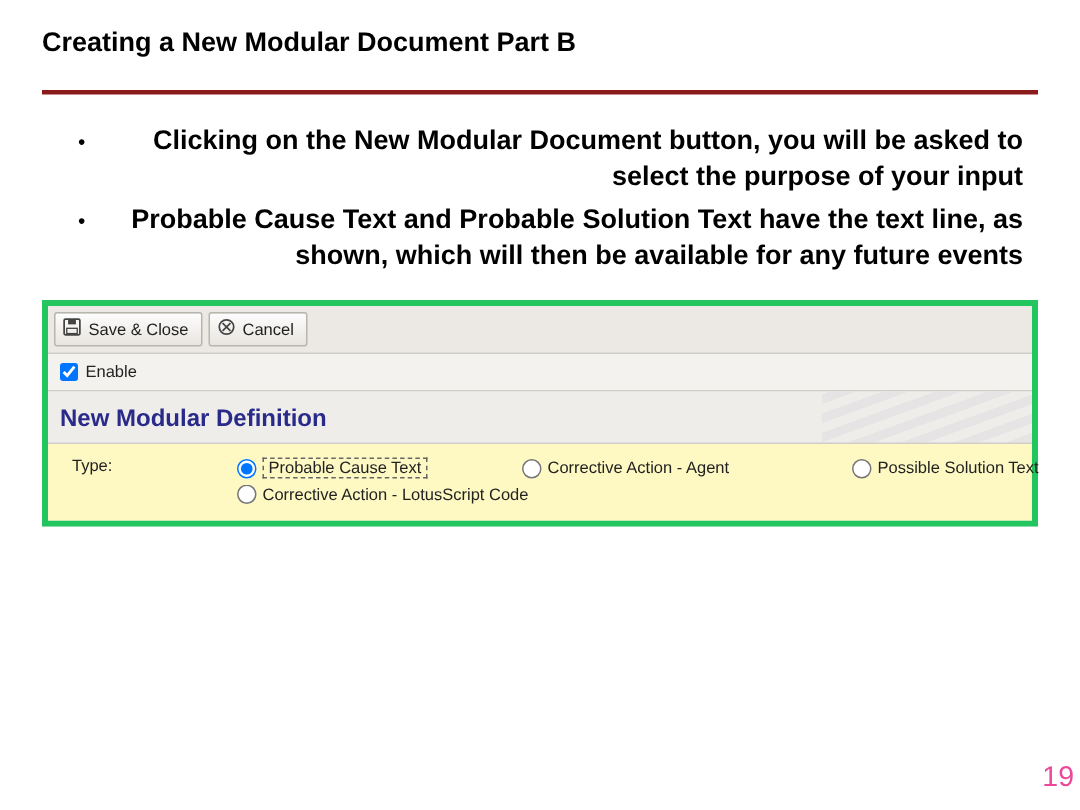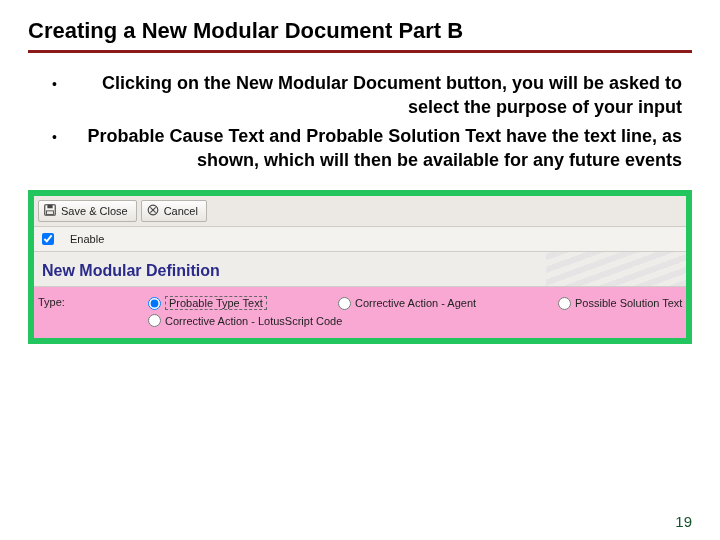--- a/index.html
+++ b/index.html
@@ -6,23 +6,23 @@
   body {
     width: 720px;
     height: 540px;
     font-family: Arial, Helvetica, sans-serif;
     background: #fff;
     position: relative;
     padding: 18px 28px 0 28px;
     color: #000;
   }
   .title {
-    font-size: 22px;
+    font-size: 18px;
     font-weight: bold;
-    margin-bottom: 6px;
+    margin-bottom: 21px;
   }
   .rule {
     height: 3px;
     background: #8b1a1a;
     margin-bottom: 18px;
   }
   .bullets {
     font-size: 18px;
     font-weight: bold;
     line-height: 1.35;
@@ -36,21 +36,21 @@
     width: 24px;
     flex-shrink: 0;
     font-weight: normal;
     font-size: 14px;
     padding-top: 4px;
     text-align: left;
   }
   .bullet-text { flex: 1; text-align: right; }
 
   .shot-wrap {
-    border: 6px solid #22c55e;
+    border: 4px solid #22c55e;
     padding: 0;
     background: #eceae8;
     font-size: 11px;
     font-family: Tahoma, Arial, sans-serif;
     color: #222;
   }
   .toolbar {
     display: flex;
     gap: 4px;
     padding: 4px 4px;
@@ -68,21 +68,21 @@
     font-size: 11px;
     cursor: pointer;
   }
   .tbtn svg { width: 14px; height: 14px; }
   .enable-row {
     padding: 6px 8px;
     background: #f4f2ee;
     border-bottom: 1px solid #d0cdc8;
     display: flex;
     align-items: center;
-    gap: 16px;
+    gap: 5px;
   }
   .section-head {
     padding: 10px 8px 6px 8px;
     background: #efedea;
     font-size: 16px;
     color: #2a2a8a;
     font-family: Arial, sans-serif;
     border-bottom: 1px solid #d0cdc8;
     position: relative;
     overflow: hidden;
@@ -96,22 +96,22 @@
     pointer-events: none;
   }
   .basics-head {
     padding: 4px 8px;
     background: #e7e4df;
     border-bottom: 1px solid #d0cdc8;
     font-size: 11px;
     color: #333;
   }
   .form-area {
-    background: #f9a8d4;
-    padding: 6px 8px 8px 4px;
+    background: #fef9c3;
+    padding: 6px 8px 8px 16px;
   }
   .form-row {
     display: flex;
     align-items: flex-start;
     gap: 0;
     padding: 3px 0;
   }
   .form-label {
     width: 110px;
     flex-shrink: 0;
@@ -139,24 +139,24 @@
     border: none;
     border-bottom: 1px solid #aaa;
     background: transparent;
     font-size: 11px;
     width: 60px;
     padding: 0 2px;
   }
   .cb { width: 12px; height: 12px; }
   .pagenum {
     position: absolute;
-    right: 28px;
+    right: 4px;
     bottom: 10px;
-    font-size: 15px;
-    color: #14532d;
+    font-size: 19px;
+    color: #ec4899;
   }
 </style>
 </head>
 <body>
 
 <div class="title">Creating a New Modular Document Part B</div>
 <div class="rule"></div>
 
 <div class="bullets">
   <div class="bullet-row">
@@ -202,21 +202,21 @@
   <div class="section-head">New Modular Definition</div>
 
 
   <div class="form-area">
 
     <div class="form-row">
       <div class="form-label">Type:</div>
       <div class="radio-grid">
         <div class="rcell">
           <input type="radio" name="t" checked="" style="">
-          <span class="sel-box">Probable Type Text</span>
+          <span class="sel-box">Probable Cause Text</span>
         </div>
         <div class="rcell">
           <input type="radio" name="t" style="">
           <span>Corrective Action - Agent</span>
         </div>
         <div class="rcell">
           <input type="radio" name="t" style="">
           <span>Possible Solution Text</span>
         </div>
         <div class="rcell">

